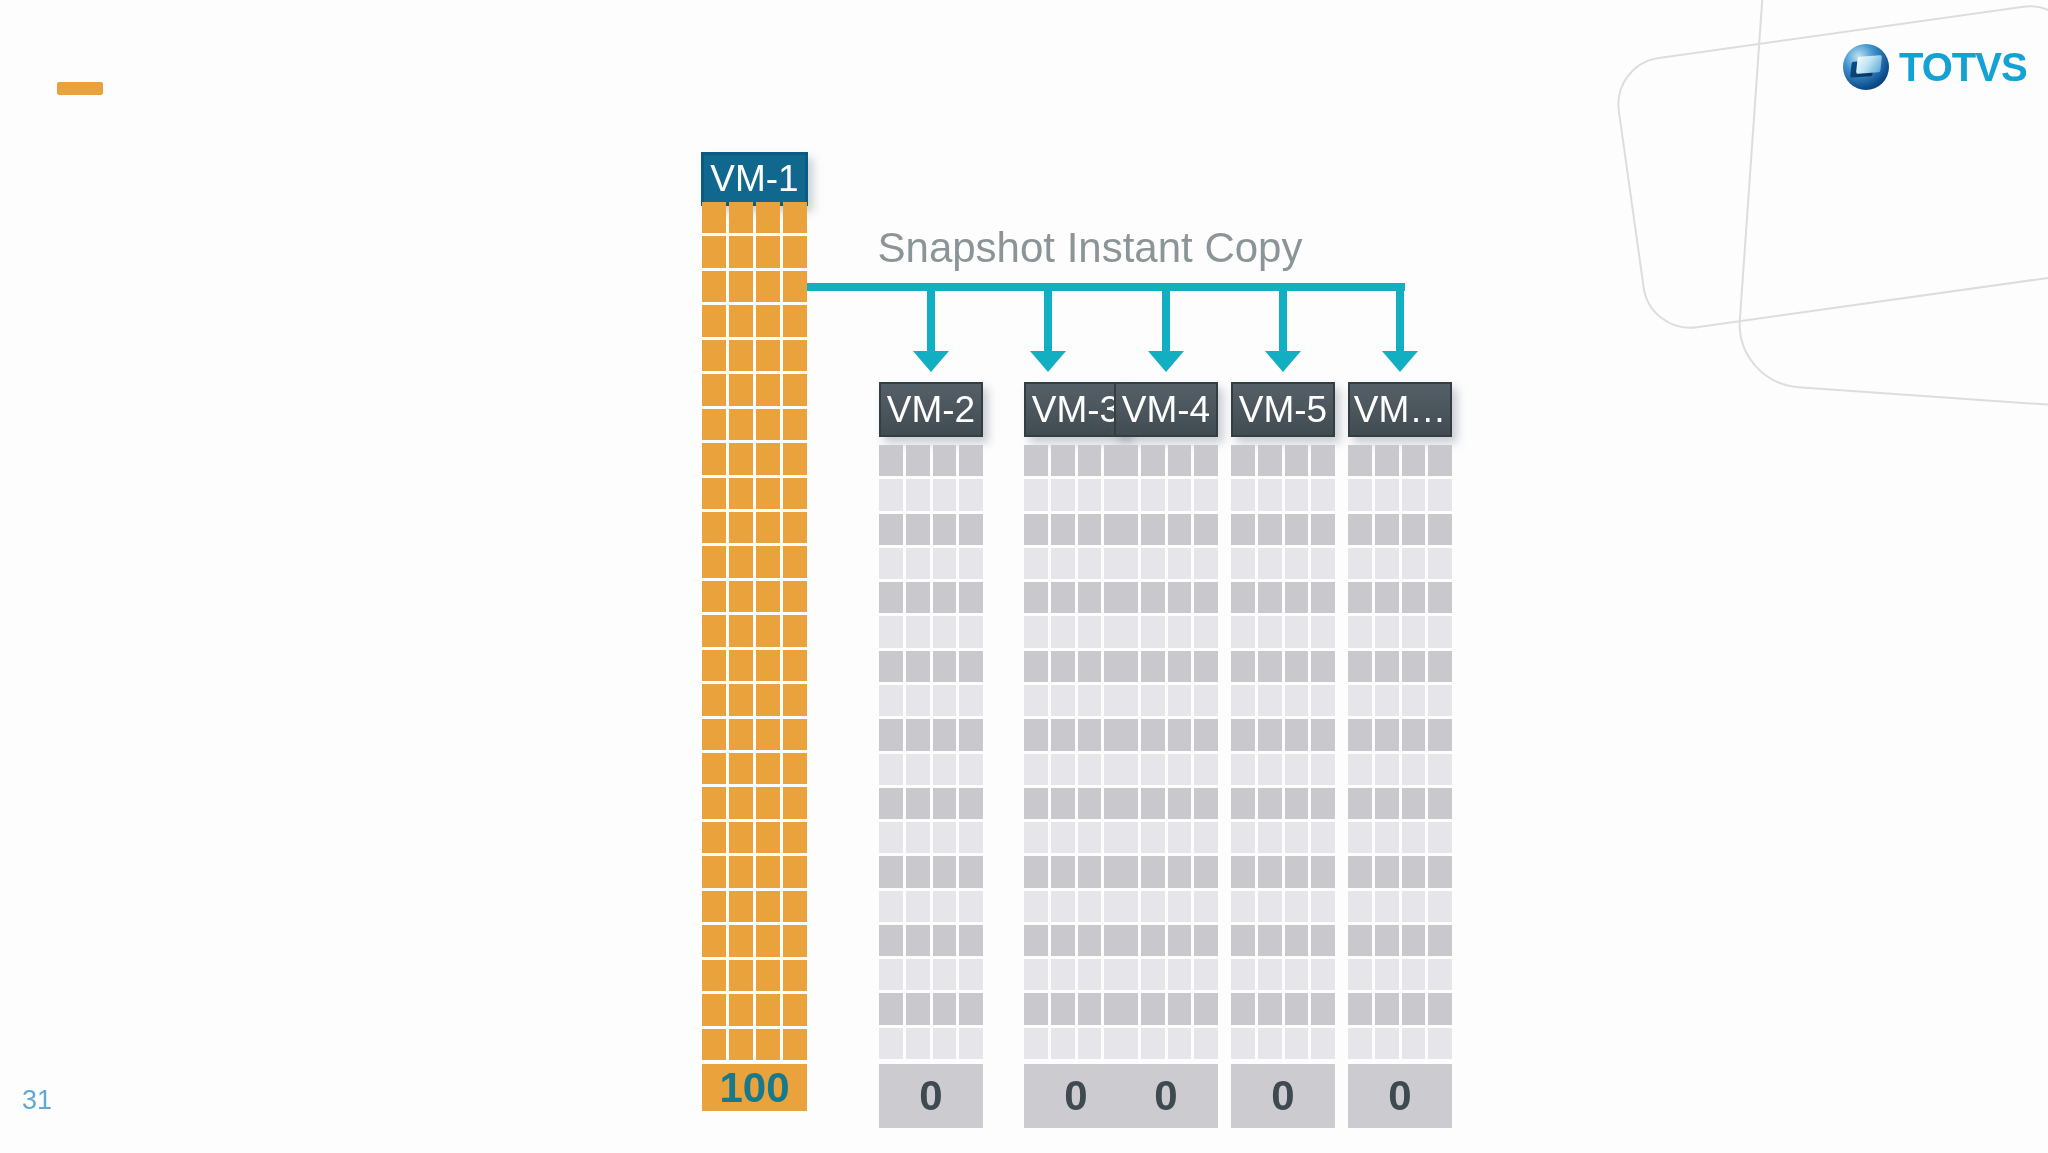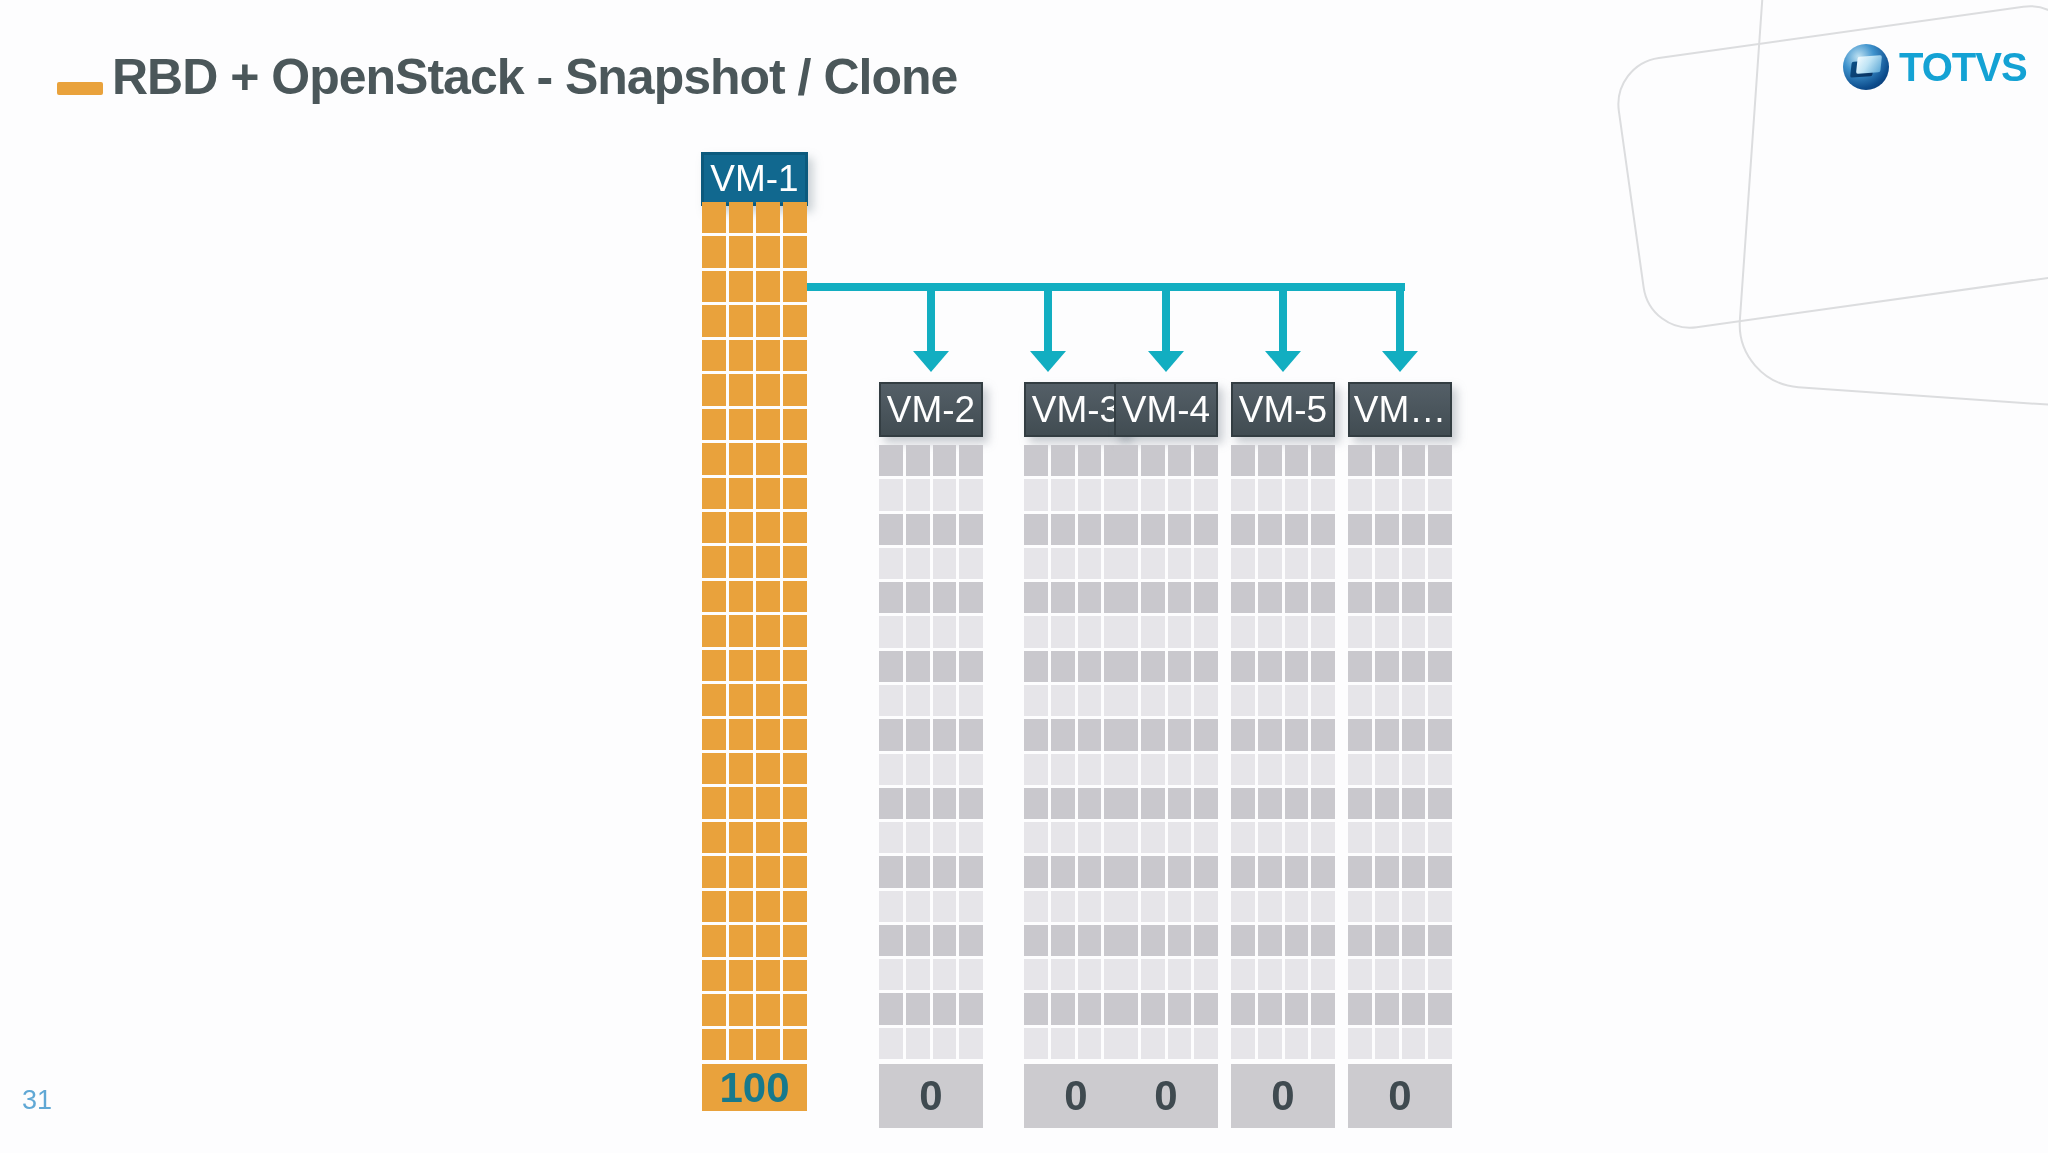--- a/index.html
+++ b/index.html
@@ -115,21 +115,20 @@
 
   <div class="logo">
     <div class="logo-sphere">
       <div class="logo-window-dark"></div>
       <div class="logo-window-light"></div>
     </div>
     <div class="logo-text">TOTVS</div>
   </div>
 
   <div class="title-dash"></div>
-  <h1 class="slide-title">RBD + OpenStack - Snapshot / Clone</h1>
 
   <div class="vm1-label">VM-1</div>
   <div class="vm1-grid" id="source-grid">
       <div class="cell src"></div>
       <div class="cell src"></div>
       <div class="cell src"></div>
       <div class="cell src"></div>
       <div class="cell src"></div>
       <div class="cell src"></div>
       <div class="cell src"></div>
@@ -222,20 +221,21 @@
       <div class="cell src"></div>
       <div class="cell src"></div>
       <div class="cell src"></div>
       <div class="cell src"></div>
       <div class="cell src"></div>
       <div class="cell src"></div>
       <div class="cell src"></div>
     </div>
   <div class="vm1-footer">100</div>
 
+  <div class="annotation">Snapshot Instant Copy</div>
   <div class="h-line"></div>
   <div id="arrow-layer">
       <div class="arrow-stem" style="left: 927px;"></div>
       <div class="arrow-head" style="left: 913px;"></div>
       <div class="arrow-stem" style="left: 1044px;"></div>
       <div class="arrow-head" style="left: 1030px;"></div>
       <div class="arrow-stem" style="left: 1162px;"></div>
       <div class="arrow-head" style="left: 1148px;"></div>
       <div class="arrow-stem" style="left: 1279px;"></div>
       <div class="arrow-head" style="left: 1265px;"></div>

